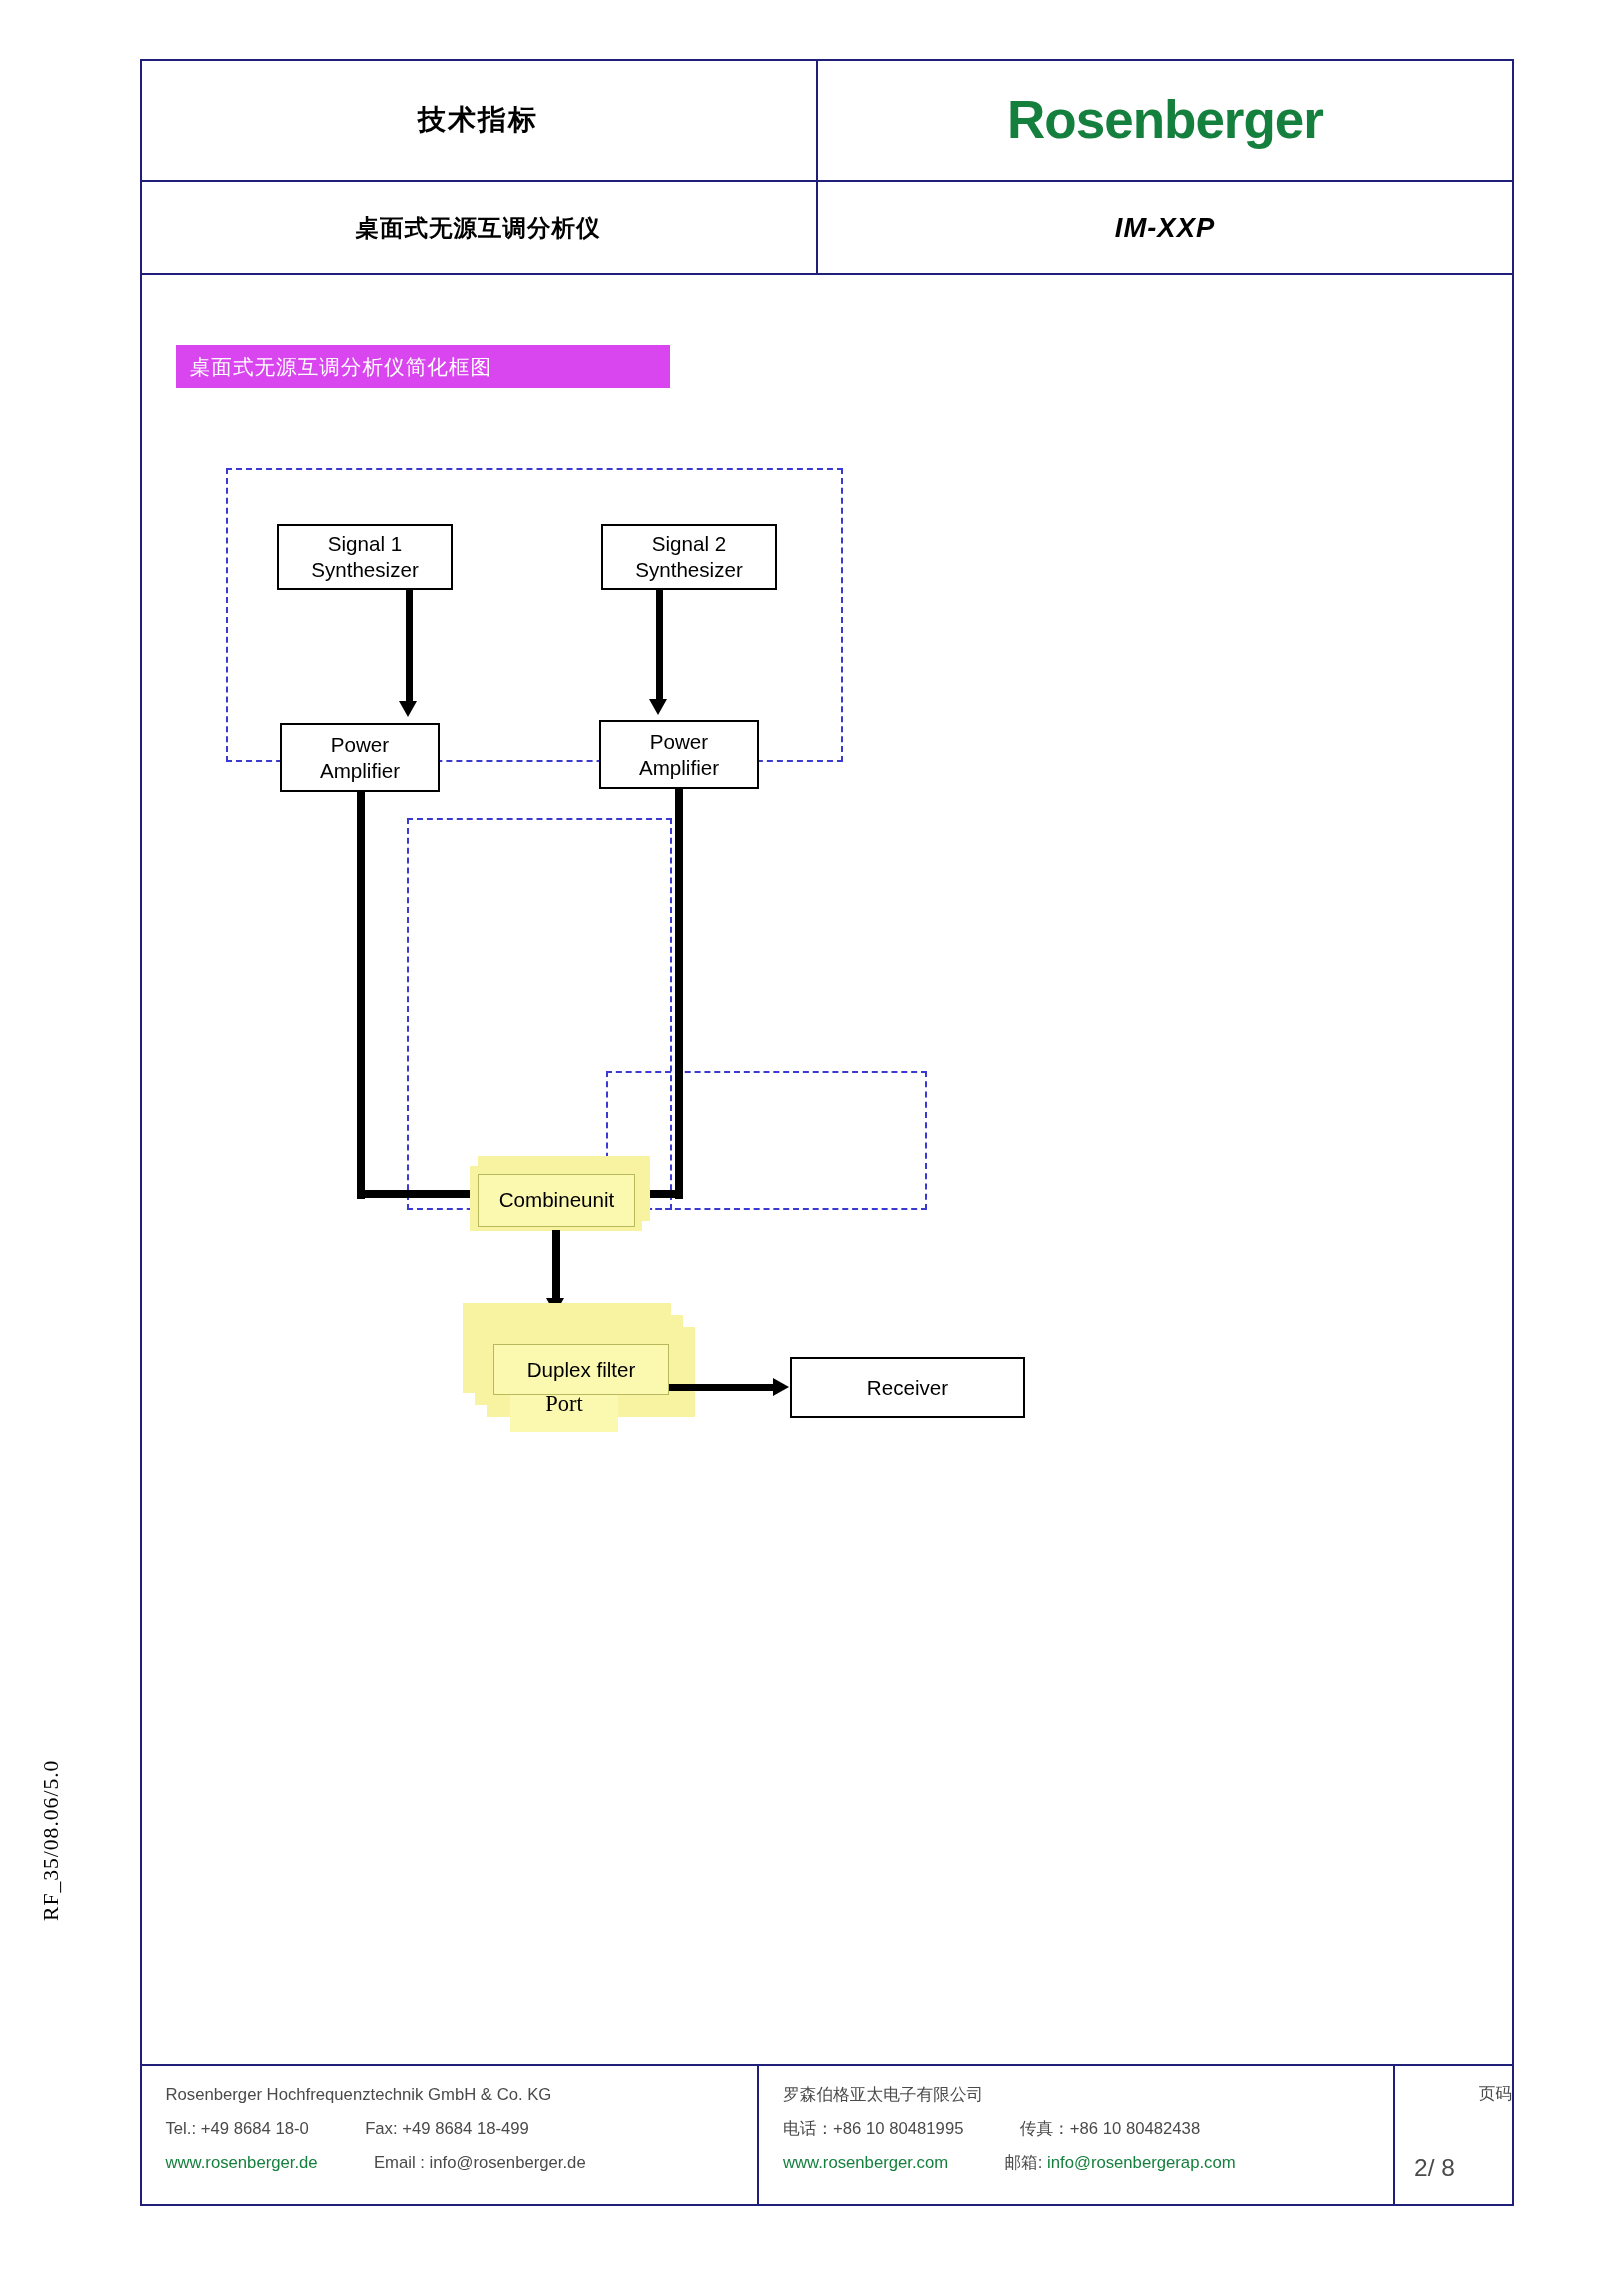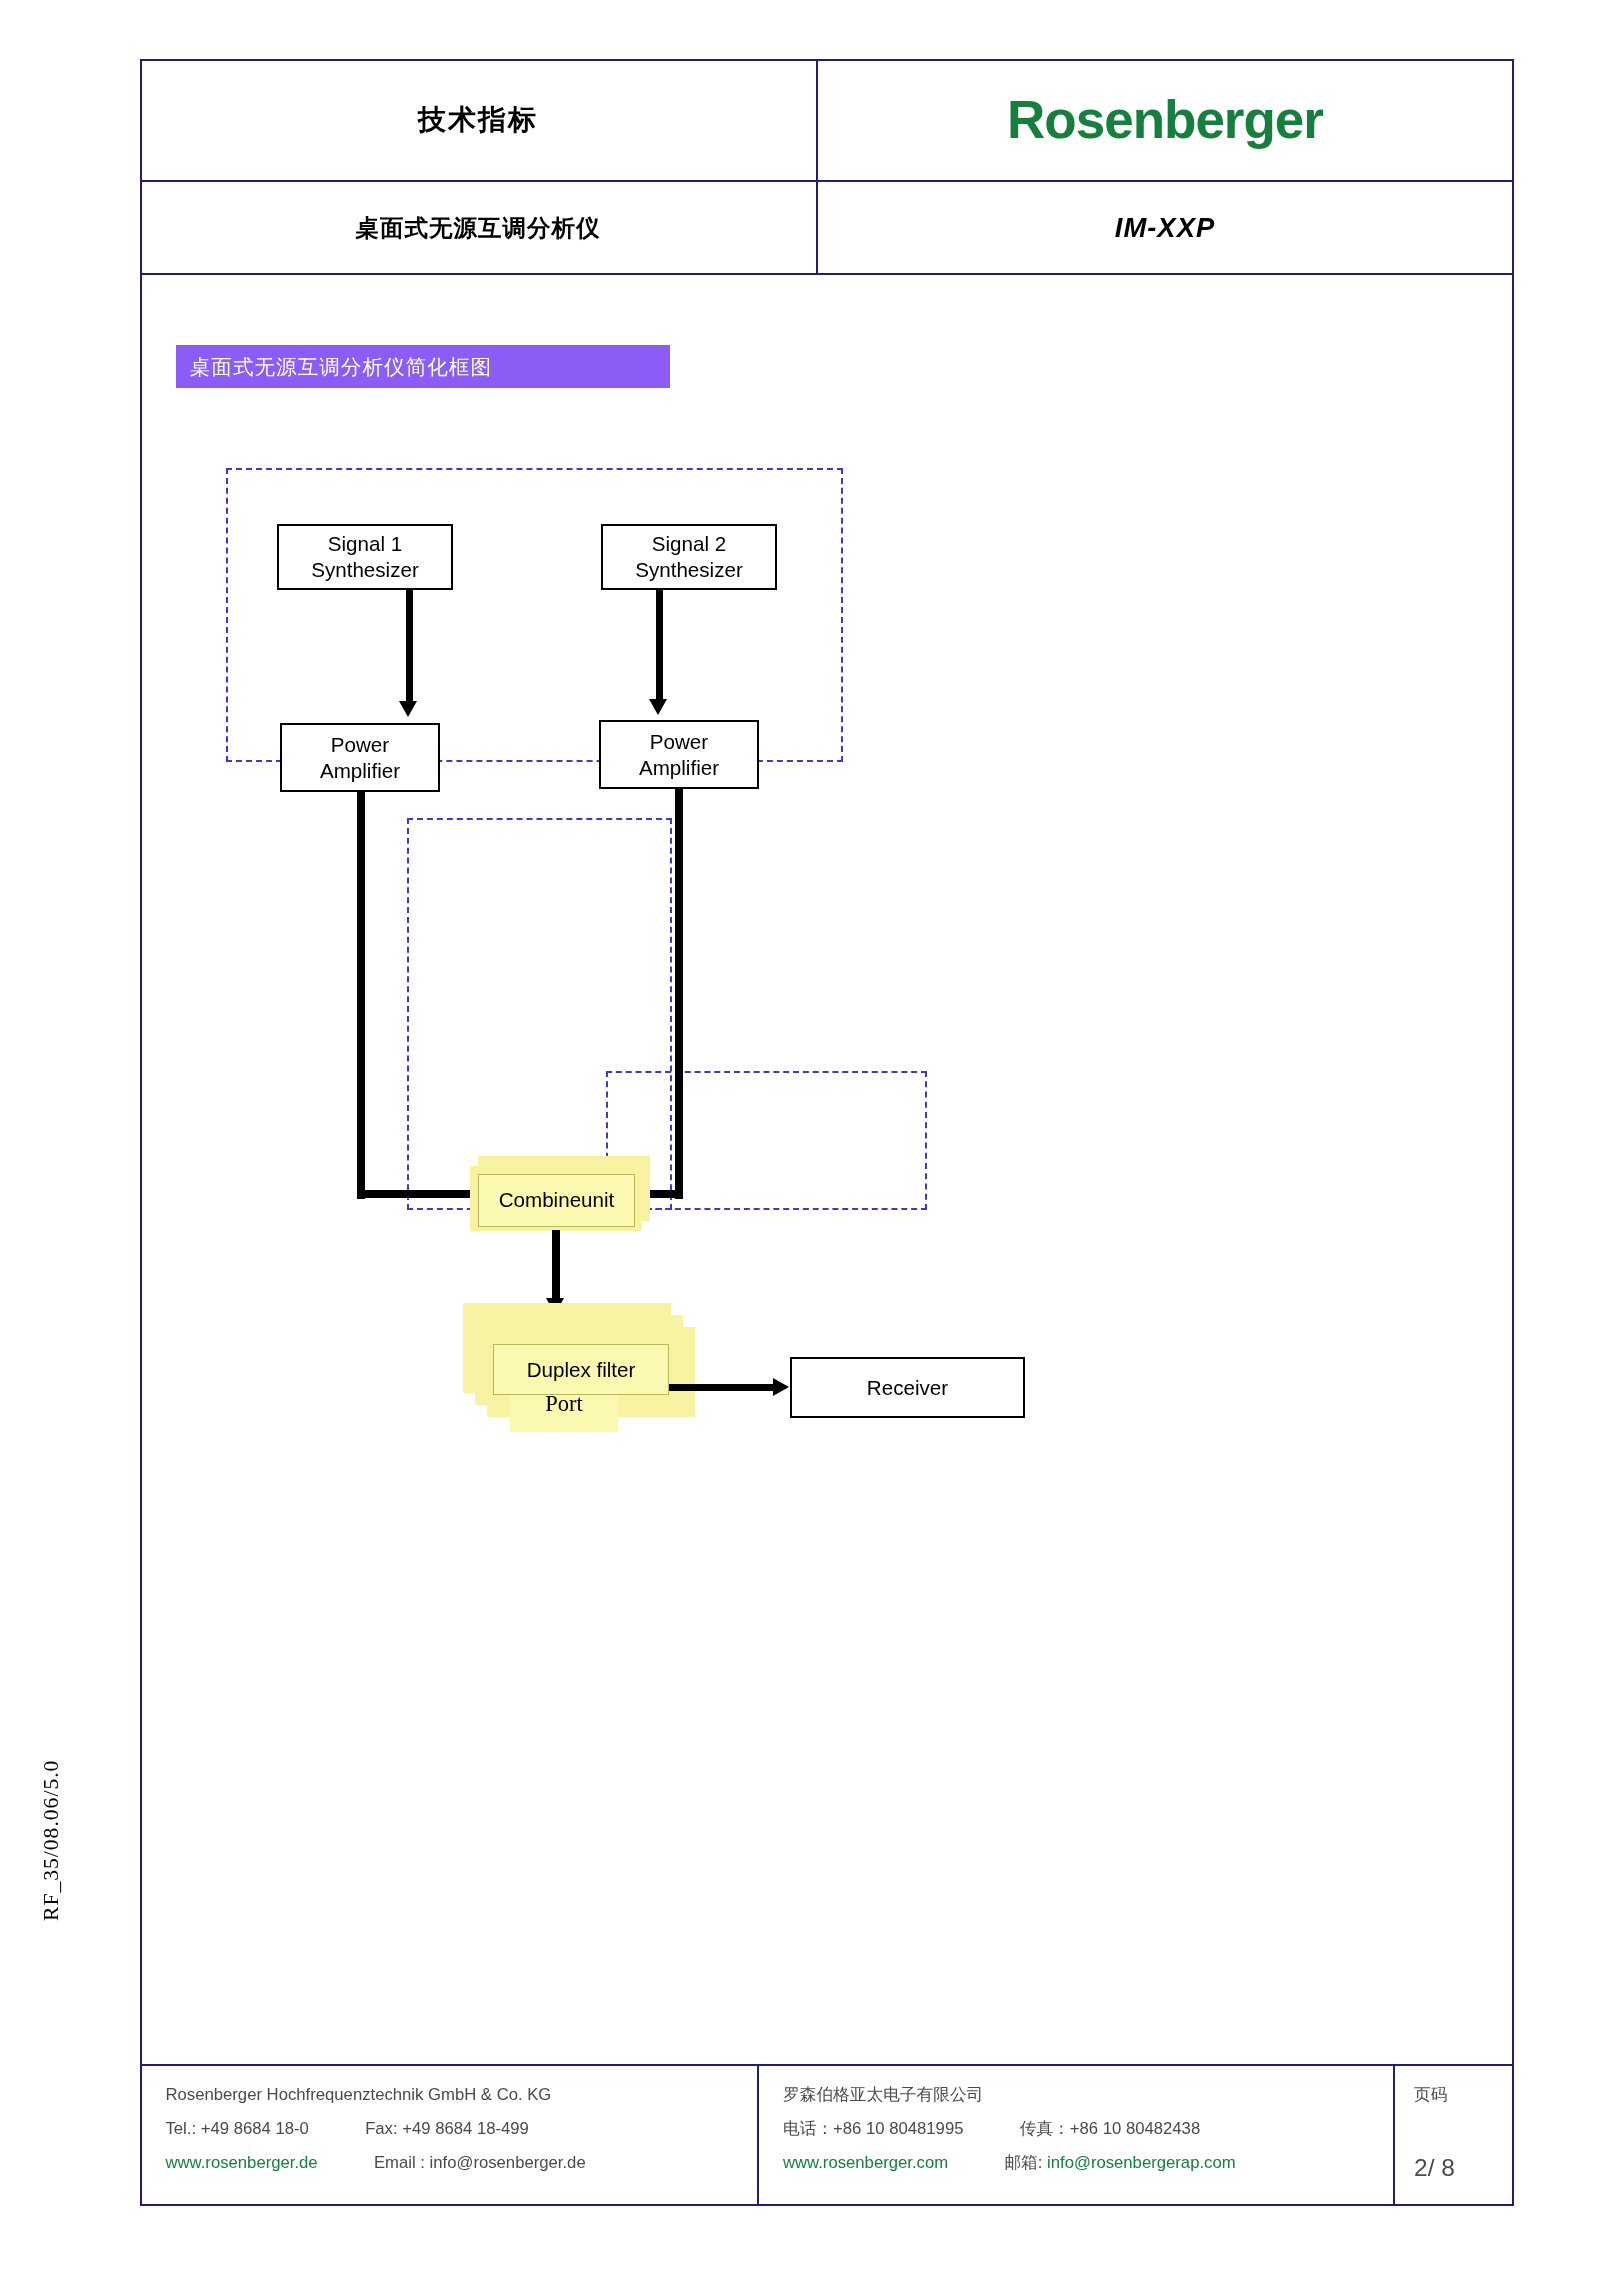--- a/index.html
+++ b/index.html
@@ -114,21 +114,21 @@
     letter-spacing: -1px;
   }
 
   
   .banner {
     position: absolute;
     left: 176px;
     top: 345px;
     width: 494px;
     height: 43px;
-    background: #8b5cf6;
+    background: #d946ef;
     color: #ffffff;
     font-size: 20.6px;
     display: flex;
     align-items: center;
     padding-left: 13.7px;
     box-sizing: border-box;
     letter-spacing: 1px;
   }
 
   
@@ -255,21 +255,21 @@
 
   .f-col {
     position: absolute;
     top: 13.7px;
     font-size: 16.7px;
     color: #4a4a4a;
     line-height: 2.05;
   }
   .f-col-1 { left: 25.5px; width: 578px; }
   .f-col-2 { left: 643px; width: 598px; }
-  .f-col-3 { left: 1274px; width: 98px; text-align: left; }
+  .f-col-3 { left: 1274px; width: 98px; text-align: right; font-family: Liberation Mono, monospace; }
 
   .f-line { display: block; white-space: nowrap; }
   .f-link { color: #15803d; }
   .f-gap { display: inline-block; width: 47px; }
 
   .page-num {
     position: absolute;
     left: 1274px;
     top: 90px;
     font-size: 24.5px;

